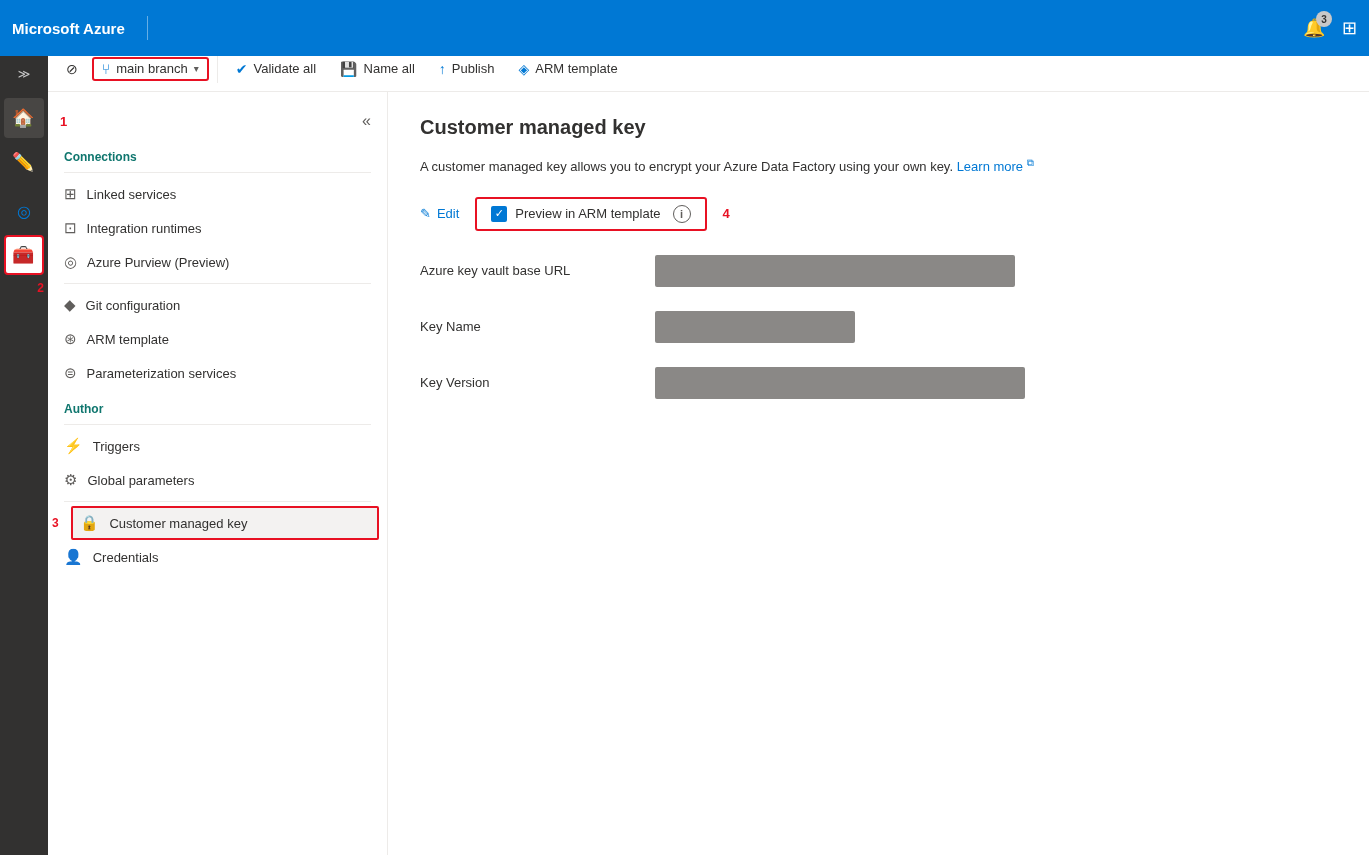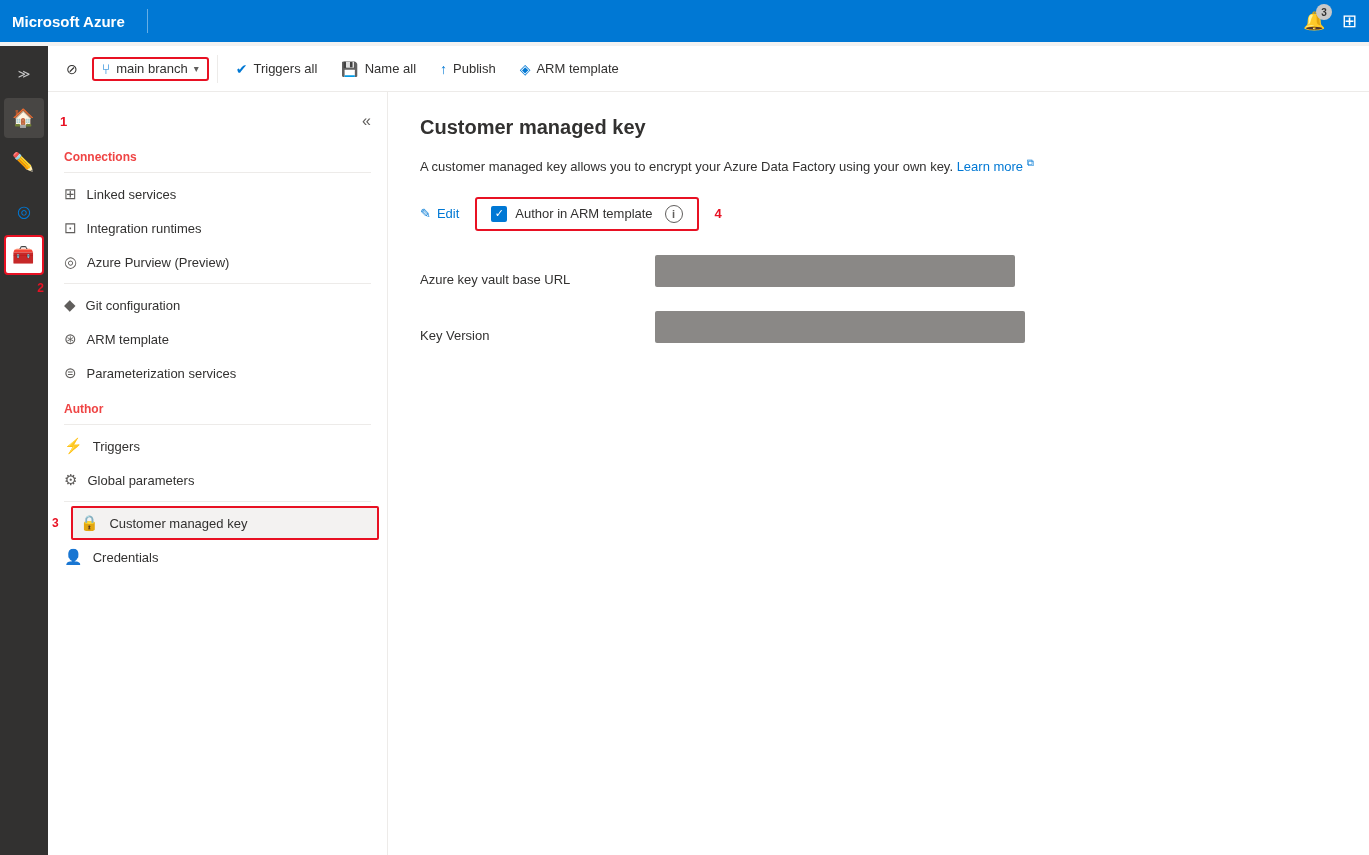--- a/index.html
+++ b/index.html
@@ -1,21 +1,21 @@
 <!DOCTYPE html>
 <html><head>
   <meta charset="utf-8">
   <style>
     * { box-sizing: border-box; margin: 0; padding: 0; }
     body { font-family: 'Segoe UI', Arial, sans-serif; font-size: 14px; background: #f3f2f1; overflow: hidden; height: 855px; width: 1369px; }
 
     
     .top-bar {
       background: #0078d4;
-      height: 42px;
+      height: 56px;
       display: flex;
       align-items: center;
       padding: 0 12px;
       color: white;
       position: fixed;
       top: 0; left: 0; right: 0;
       z-index: 100;
     }
     .top-bar-title {
       font-size: 15px;
@@ -152,21 +152,21 @@
     }
     .collapse-btn {
       cursor: pointer;
       color: #605e5c;
       font-size: 16px;
       padding: 4px;
     }
     .nav-section-header {
       font-size: 12px;
       font-weight: 600;
-      color: #ef4444;
+      color: #0f766e;
       padding: 12px 16px 4px 16px;
     }
     .nav-section-divider {
       height: 1px;
       background: #edebe9;
       margin: 4px 16px;
     }
     .nav-item {
       display: flex;
       align-items: center;
@@ -262,21 +262,21 @@
       color: #605e5c;
       font-size: 11px;
       font-weight: 600;
       cursor: pointer;
       margin-left: 4px;
     }
 
     
     .form-field {
       display: flex;
-      align-items: flex-end;
+      align-items: center;
       margin-bottom: 24px;
       gap: 15px;
     }
     .form-label {
       width: 220px;
       font-size: 13px;
       color: #323130;
       flex-shrink: 0;
     }
     .form-value-box {
@@ -311,21 +311,21 @@
 
   <div class="toolbar-item highlighted">
     <span class="icon blue-icon" style="color:#0078d4;">⑂</span>
     <span>main branch</span>
     <span class="chevron">▾</span>
   </div>
   <div class="toolbar-divider"></div>
 
   <div class="toolbar-item">
     <span class="icon" style="color:#0078d4;">✔</span>
-    <span>Triggers all</span>
+    <span>Validate all</span>
   </div>
 
   <div class="toolbar-item">
     <span class="icon" style="color:#0078d4;">💾</span>
     <span>Name all</span>
   </div>
 
   <div class="toolbar-item">
     <span class="icon" style="color:#0078d4;">↑</span>
     <span>Publish</span>
@@ -436,30 +436,34 @@
       </a>
     </div>
 
     <div class="edit-row">
       <div class="edit-btn">
         <span class="icon">✎</span>
         <span>Edit</span>
       </div>
       <div class="checkbox-container">
         <div class="checkbox-box">✓</div>
-        <span class="checkbox-label">Author in ARM template</span>
+        <span class="checkbox-label">Preview in ARM template</span>
         <div class="info-icon">
           <span>i</span>
         </div>
       </div>
       <span style="color:#e81123;font-size:13px;font-weight:700;">4</span>
     </div>
 
     <div class="form-field">
       <div class="form-label">Azure key vault base URL</div>
       <div class="form-value-box wide"></div>
     </div>
     <div class="form-field">
+      <div class="form-label">Key Name</div>
+      <div class="form-value-box medium"></div>
+    </div>
+    <div class="form-field">
       <div class="form-label">Key Version</div>
       <div class="form-value-box long"></div>
     </div>
   </div>
 </div>
 
 </body></html>

